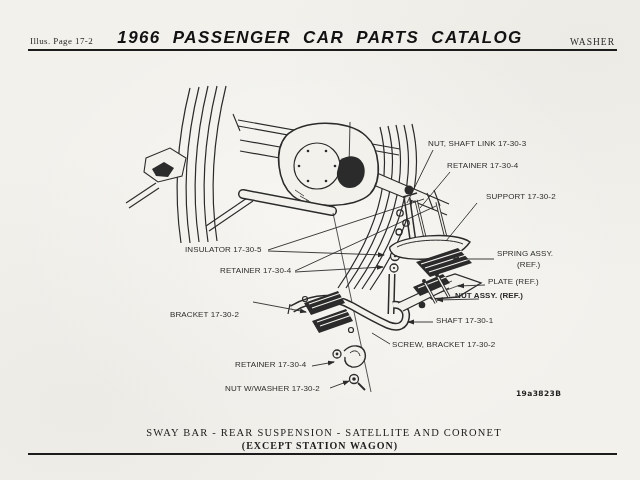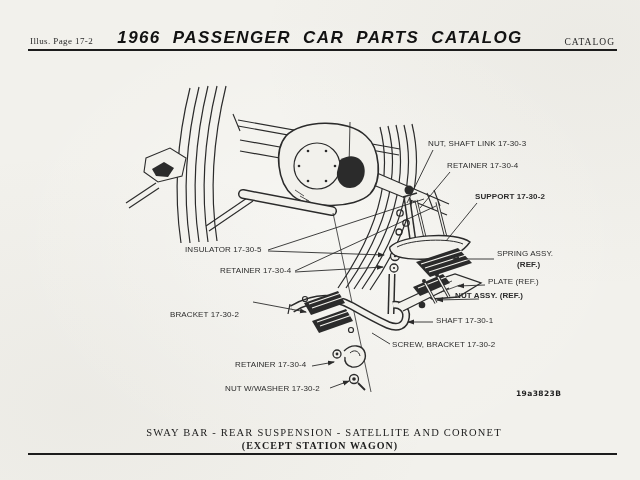--- a/index.html
+++ b/index.html
@@ -33,23 +33,23 @@
   #rule-bottom{top:453px;}
   .diagram-svg{position:absolute;left:0;top:0;}
   .lbl{
     position:absolute;
     font-family:"Liberation Sans", sans-serif;
     font-size:8px;letter-spacing:.1px;color:#2b2b2b;white-space:nowrap;
   }
   #lbl-pinion{left:309px;top:112px;}
   #lbl-nut-shaft-link{left:428px;top:139px;}
   #lbl-retainer-upper{left:447px;top:161px;}
-  #lbl-support{left:475px;top:192px;font-weight:bold;}
+  #lbl-support{left:486px;top:192px;}
   #lbl-spring-assy{left:497px;top:249px;}
-  #lbl-spring-assy-ref{left:517px;top:260px;font-weight:bold;}
+  #lbl-spring-assy-ref{left:517px;top:260px;}
   #lbl-plate{left:488px;top:277px;}
   #lbl-nut-assy{left:455px;top:291px;font-weight:bold;}
   #lbl-insulator{left:185px;top:245px;}
   #lbl-retainer-left{left:220px;top:266px;}
   #lbl-bracket{left:170px;top:310px;}
   #lbl-shaft{left:436px;top:316px;}
   #lbl-screw-bracket{left:392px;top:340px;}
   #lbl-retainer-lower{left:235px;top:360px;}
   #lbl-nut-washer{left:225px;top:384px;}
   .figcode{
@@ -66,21 +66,21 @@
     font-size:10px;letter-spacing:1px;color:#1d1d1d;white-space:nowrap;font-weight:bold;
   }
 </style>
 </head>
 <body>
 
 <div class="page">
 
   <div class="hdr-left">Illus. Page 17-2</div>
   <div class="hdr-title">1966 PASSENGER CAR PARTS CATALOG</div>
-  <div class="hdr-right">CATALOG</div>
+  <div class="hdr-right">WASHER</div>
   <div class="rule" id="rule-top"></div>
 
   <svg class="diagram-svg" width="640" height="480" viewBox="0 0 640 480">
     <defs>
       <marker id="arr" viewBox="0 0 10 10" refX="8.5" refY="5" markerWidth="8" markerHeight="8" orient="auto">
         <path d="M0,1.5 L10,5 L0,8.5 Z" fill="#2b2b2b"></path>
       </marker>
     </defs>
 
     <g stroke="#2b2b2b" stroke-width="1.2" fill="none">

